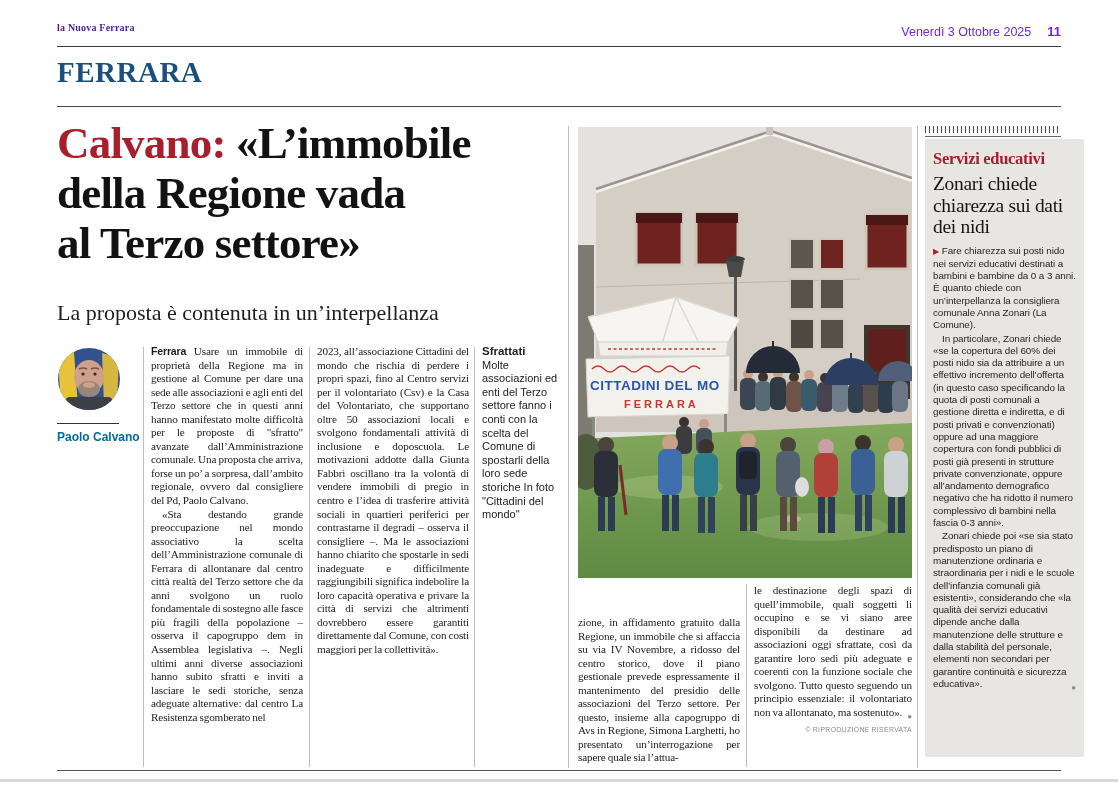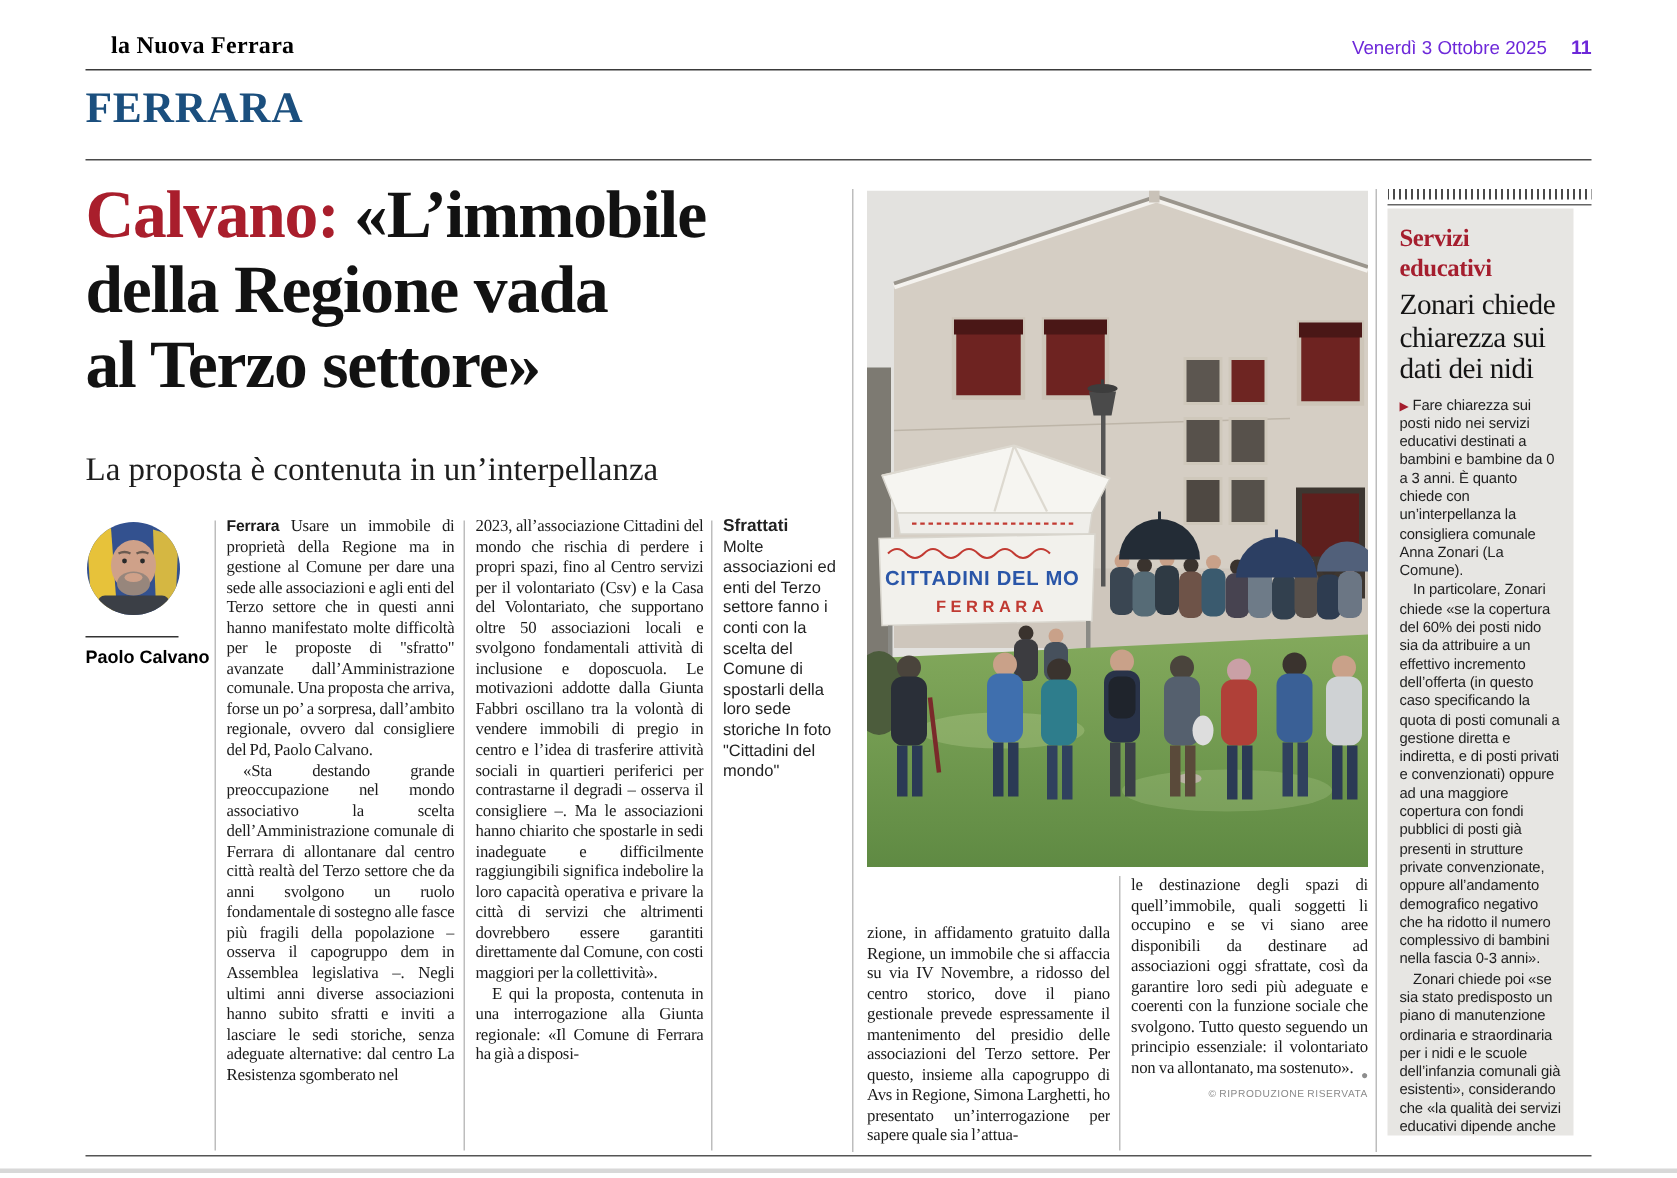--- a/index.html
+++ b/index.html
@@ -1,41 +1,41 @@
 <!DOCTYPE html>
 <html lang="it"><head>
 <meta charset="utf-8">
 <style>
   html,body{margin:0;padding:0;background:#ffffff;}
   #page{position:relative;width:1118px;height:785px;background:#ffffff;overflow:hidden;
         font-family:"Liberation Serif", serif;color:#1b1b1b;}
   .abs{position:absolute;}
   
-  .masthead{left:74px;top:22px;font-weight:bold;font-size:16px;color:#000000;letter-spacing:.2px;}
+  .masthead{left:57px;top:22px;font-weight:bold;font-size:10px;color:#4c1d95;letter-spacing:.2px;}
   .dateline-top{right:57px;top:24px;font-family:"Liberation Sans",sans-serif;font-size:12.5px;color:#6d28d9;}
   .pagenum{font-weight:bold;margin-left:16px;font-size:13px;}
   .rule{background:#3a3a3a;height:1px;}
   .rule-light{background:#bdbdbd;width:1px;}
   .section-title{left:57px;top:56px;font-weight:bold;font-size:29px;letter-spacing:.5px;}
   
   .headline{left:57px;top:118px;width:508px;font-weight:bold;font-size:45px;line-height:50px;
             letter-spacing:-0.8px;color:#121212;}
   .hl-red{color:#a91e2c;margin-top:36px;}
   .standfirst{left:57px;top:300px;font-size:22px;color:#1e1e1e;}
   
   .bodycol{font-size:11.2px;line-height:13.55px;text-align:justify;letter-spacing:-0.15px;
            word-spacing:-0.5px;overflow:hidden;}
   .para{margin:0;}
   .para.indent{text-indent:11px;}
   .lead-place{font-family:"Liberation Sans",sans-serif;font-weight:bold;font-size:10.5px;}
   .endbullet{color:#8d8d8d;font-size:8px;float:right;margin-top:4px;}
   .copyright{font-family:"Liberation Sans",sans-serif;font-size:6.8px;color:#8a8a8a;
              text-align:right;letter-spacing:.4px;margin-top:4px;}
   
-  .author-name{font-family:"Liberation Sans",sans-serif;font-weight:bold;font-size:12px;line-height:14px;color:#000000;}
+  .author-name{font-family:"Liberation Sans",sans-serif;font-weight:bold;font-size:12px;line-height:14px;color:#0369a1;}
   .author-role{font-family:"Liberation Sans",sans-serif;font-size:11px;line-height:13.5px;color:#222;margin-top:3px;}
   
   .capcol{font-family:"Liberation Sans",sans-serif;font-size:11px;line-height:13.6px;color:#222;}
   .capcol .cap-title{font-weight:bold;font-size:11.5px;}
   
   .sidebar-hatch{background:repeating-linear-gradient(to right,#4a4a4a 0 1px,transparent 1px 4px);height:7px;}
   .sidebar-box{background:#e7e6e3;padding:10px 8px 8px 8px;box-sizing:border-box;overflow:hidden;}
   .sb-kicker{font-weight:bold;font-size:16.5px;color:#a51e2e;letter-spacing:-0.3px;}
   .sb-title{font-size:19.5px;line-height:21.5px;color:#141414;margin-top:4px;letter-spacing:-0.3px;}
   .sb-body{font-family:"Liberation Sans",sans-serif;font-size:9.9px;line-height:12.3px;color:#1f1f1f;
@@ -96,21 +96,20 @@
     <div class="author-name" style="margin-top:6px;">Paolo Calvano</div>
   </div>
 
   <div class="abs bodycol" style="left:151px;top:345px;width:152px;height:424px;">
     <p class="para"><span class="lead-place">Ferrara</span> <span>Usare un immobile di proprietà della Regione ma in gestione al Comune per dare una sede alle associazioni e agli enti del Terzo settore che in questi anni hanno manifestato molte difficoltà per le proposte di "sfratto" avanzate dall’Amministrazione comunale. Una proposta che arriva, forse un po’ a sorpresa, dall’ambito regionale, ovvero dal consigliere del Pd, Paolo Calvano.</span></p>
     <p class="para indent">«Sta destando grande preoccupazione nel mondo associativo la scelta dell’Amministrazione comunale di Ferrara di allontanare dal centro città realtà del Terzo settore che da anni svolgono un ruolo fondamentale di sostegno alle fasce più fragili della popolazione – osserva il capogruppo dem in Assemblea legislativa –. Negli ultimi anni diverse associazioni hanno subito sfratti e inviti a lasciare le sedi storiche, senza adeguate alternative: dal centro La Resistenza sgomberato nel</p>
   </div>
 
   <div class="abs bodycol" style="left:317px;top:345px;width:152px;height:424px;">
     <p class="para">2023, all’associazione Cittadini del mondo che rischia di perdere i propri spazi, fino al Centro servizi per il volontariato (Csv) e la Casa del Volontariato, che supportano oltre 50 associazioni locali e svolgono fondamentali attività di inclusione e doposcuola. Le motivazioni addotte dalla Giunta Fabbri oscillano tra la volontà di vendere immobili di pregio in centro e l’idea di trasferire attività sociali in quartieri periferici per contrastarne il degradi – osserva il consigliere –. Ma le associazioni hanno chiarito che spostarle in sedi inadeguate e difficilmente raggiungibili significa indebolire la loro capacità operativa e privare la città di servizi che altrimenti dovrebbero essere garantiti direttamente dal Comune, con costi maggiori per la collettività».</p>
-    <p class="para indent">E qui la proposta, contenuta in una interrogazione alla Giunta regionale: «Il Comune di Ferrara ha già a disposi-</p>
   </div>
 
   <div class="abs capcol" style="left:482px;top:345px;width:78px;">
     <div class="cap-title">Sfrattati</div>
     <div>Molte associazioni ed enti del Terzo settore fanno i conti con la scelta del Comune di spostarli della loro sede storiche In foto "Cittadini del mondo"</div>
   </div>
 
   <svg class="abs" style="left:578px;top:127px;" width="334" height="451" viewBox="0 0 334 451">
     <defs>
       <linearGradient id="grassg" x1="0" y1="0" x2="0" y2="1">
@@ -293,21 +292,21 @@
     <p class="para">zione, in affidamento gratuito dalla Regione, un immobile che si affaccia su via IV Novembre, a ridosso del centro storico, dove il piano gestionale prevede espressamente il mantenimento del presidio delle associazioni del Terzo settore. Per questo, insieme alla capogruppo di Avs in Regione, Simona Larghetti, ho presentato un’interrogazione per sapere quale sia l’attua-</p>
   </div>
 
   <div class="abs bodycol" style="left:754px;top:584px;width:158px;height:184px;">
     <p class="para"><span>le destinazione degli spazi di quell’immobile, quali soggetti li occupino e se vi siano aree disponibili da destinare ad associazioni oggi sfrattate, così da garantire loro sedi più adeguate e coerenti con la funzione sociale che svolgono. Tutto questo seguendo un principio essenziale: il volontariato non va allontanato, ma sostenuto».</span> <span class="endbullet">●</span></p>
     <div class="copyright">© RIPRODUZIONE RISERVATA</div>
   </div>
 
   <div class="abs sidebar-hatch" style="left:925px;top:126px;width:136px;"></div>
   <div class="abs rule" style="left:925px;top:136px;width:136px;background:#666;"></div>
-  <div class="abs sidebar-box" style="left:925px;top:139px;width:124px;height:618px;">
+  <div class="abs sidebar-box" style="left:925px;top:139px;width:159px;height:618px;">
     <div class="sb-kicker">Servizi educativi</div>
     <div class="sb-title">Zonari chiede chiarezza sui dati dei nidi</div>
     <div class="sb-body">
       <p><span class="sb-marker">▶</span> <span>Fare chiarezza sui posti nido nei servizi educativi destinati a bambini e bambine da 0 a 3 anni. È quanto chiede con un’interpellanza la consigliera comunale Anna Zonari (La Comune).</span></p>
       <p>In particolare, Zonari chiede «se la copertura del 60% dei posti nido sia da attribuire a un effettivo incremento dell’offerta (in questo caso specificando la quota di posti comunali a gestione diretta e indiretta, e di posti privati e convenzionati) oppure ad una maggiore copertura con fondi pubblici di posti già presenti in strutture private convenzionate, oppure all’andamento demografico negativo che ha ridotto il numero complessivo di bambini nella fascia 0-3 anni».</p>
       <p><span>Zonari chiede poi «se sia stato predisposto un piano di manutenzione ordinaria e straordinaria per i nidi e le scuole dell’infanzia comunali già esistenti», considerando che «la qualità dei servizi educativi dipende anche dalla manutenzione delle strutture e dalla stabilità del personale, elementi non secondari per garantire continuità e sicurezza educativa».</span> <span class="endbullet">●</span></p>
     </div>
 
   </div>
 

